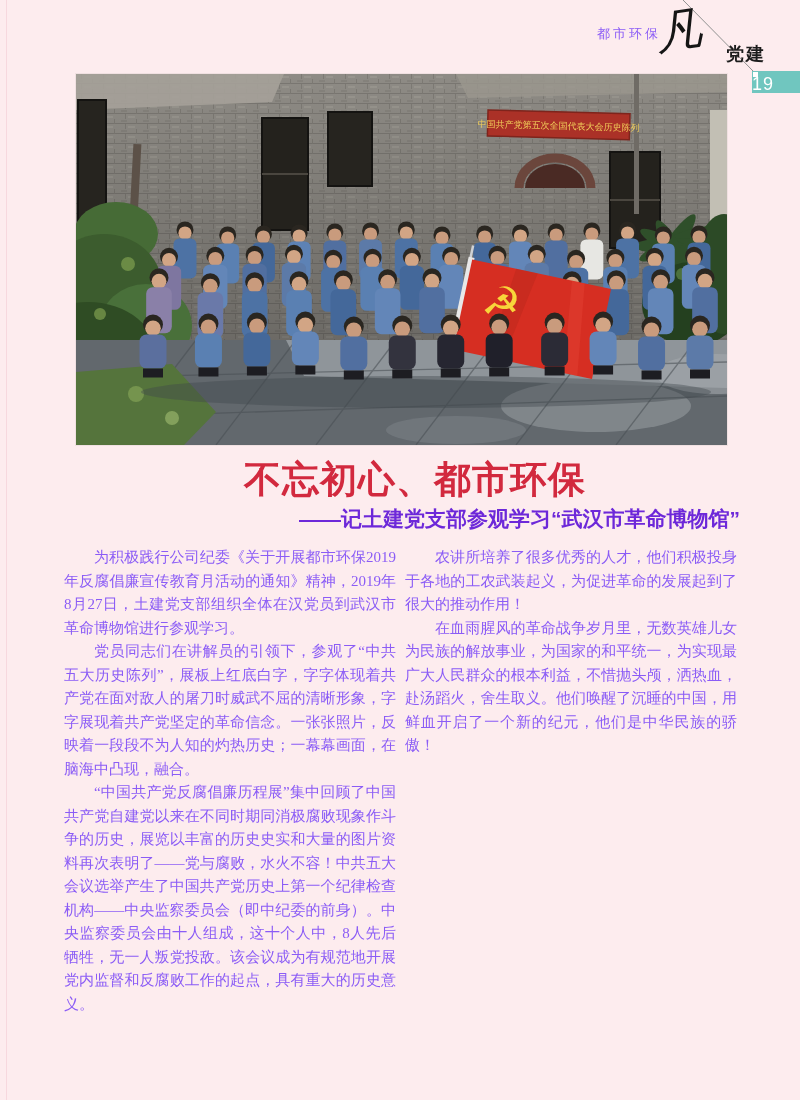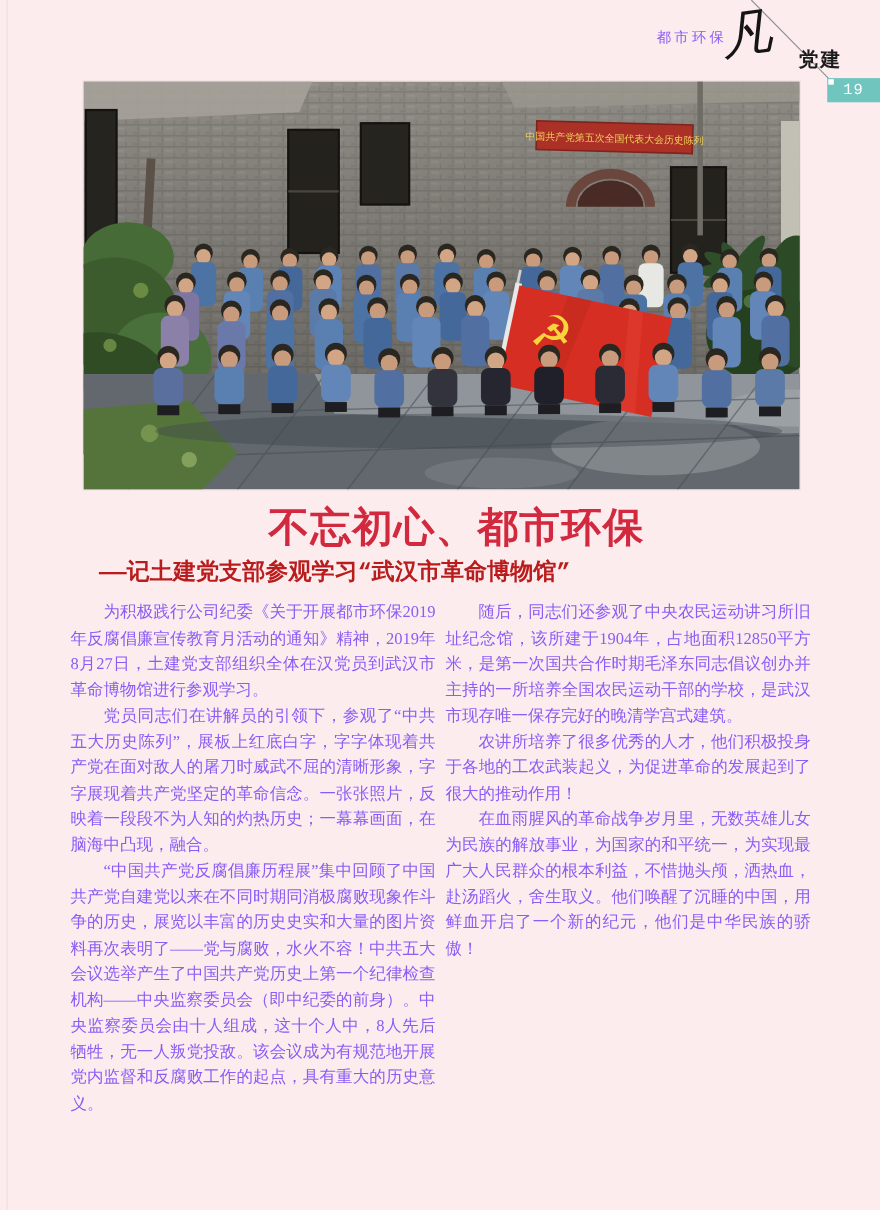--- a/index.html
+++ b/index.html
@@ -10,32 +10,32 @@
   
   .magazine-name{position:absolute;left:597px;top:25px;font-size:13px;letter-spacing:3px;
                  color:#8b5cf6;font-family:"Liberation Sans",sans-serif;}
   .calligraphy{position:absolute;left:655px;top:8px;font-size:46px;line-height:46px;color:#151515;
                font-family:"DejaVu Serif",serif;font-style:italic;transform:rotate(-8deg);}
   .section-name{position:absolute;left:726px;top:22px;font-size:18px;font-weight:bold;color:#1c1c1c;
                 font-family:"Liberation Sans",sans-serif;letter-spacing:2px;margin-top:20px;}
   .hdr-line{position:absolute;left:0;top:0;pointer-events:none;}
   .pagenum{position:absolute;left:752px;top:71px;width:48px;height:22px;background:#70c6bf;}
   .pagenum::before{content:"";position:absolute;left:1px;top:1px;width:5px;height:5px;background:#ffffff;}
-  .pagenum span{position:absolute;left:0;right:0;top:3px;text-align:center;color:#ffffff;
-                font-size:14px;font-family:Liberation Mono, monospace;letter-spacing:1px;}
+  .pagenum span{position:absolute;left:0;right:0;top:3px;text-align:left;color:#ffffff;
+                font-size:18px;font-family:Liberation Sans, sans-serif;letter-spacing:1px;}
 
   
   .photo{position:absolute;left:76px;top:74px;width:651px;height:371px;box-shadow:0 0 0 1px rgba(0,0,0,.05);}
 
   
   .title{position:absolute;left:90px;top:455px;width:650px;text-align:center;
          font-size:37px;font-weight:bold;color:#d2293e;letter-spacing:1px;}
-  .subtitle{position:absolute;left:90px;top:505px;width:650px;text-align:left;
-            font-size:21px;font-weight:bold;color:#b91c1c;
-            font-family:Liberation Mono, monospace;}
+  .subtitle{position:absolute;left:90px;top:505px;width:650px;text-align:right;
+            font-size:21px;font-weight:bold;color:#6d28d9;
+            font-family:Liberation Sans, sans-serif;}
   .columns{position:absolute;left:64px;top:546px;width:673px;}
   .col{position:absolute;top:0;width:332px;color:#8b5cf6;}
   .col-left{left:0;}
   .col-right{left:341px;}
   .para{margin:0;font-size:15px;line-height:23.5px;text-indent:2em;text-align:justify;}
   .sig{float:right;font-weight:bold;font-family:"Liberation Sans",sans-serif;text-indent:0;}
 </style>
 </head>
 <body>
 
@@ -338,19 +338,18 @@
   <div class="subtitle">——记土建党支部参观学习“武汉市革命博物馆”</div>
 
   <div class="columns">
     <div class="col col-left">
         <p class="para">为积极践行公司纪委《关于开展都市环保2019年反腐倡廉宣传教育月活动的通知》精神，2019年8月27日，土建党支部组织全体在汉党员到武汉市革命博物馆进行参观学习。</p>
         <p class="para">党员同志们在讲解员的引领下，参观了“中共五大历史陈列”，展板上红底白字，字字体现着共产党在面对敌人的屠刀时威武不屈的清晰形象，字字展现着共产党坚定的革命信念。一张张照片，反映着一段段不为人知的灼热历史；一幕幕画面，在脑海中凸现，融合。</p>
         <p class="para">“中国共产党反腐倡廉历程展”集中回顾了中国共产党自建党以来在不同时期同消极腐败现象作斗争的历史，展览以丰富的历史史实和大量的图片资料再次表明了——党与腐败，水火不容！中共五大会议选举产生了中国共产党历史上第一个纪律检查机构——中央监察委员会（即中纪委的前身）。中央监察委员会由十人组成，这十个人中，8人先后牺牲，无一人叛党投敌。该会议成为有规范地开展党内监督和反腐败工作的起点，具有重大的历史意义。</p>
       </div>
     <div class="col col-right">
       <div>
-          <p class="para">随后，同志们还参观了中央农民运动讲习所旧址纪念馆，该所建于1904年，占地面积12850平方米，是第一次国共合作时期毛泽东同志倡议创办并主持的一所培养全国农民运动干部的学校，是武汉市现存唯一保存完好的晚清学宫式建筑。</p>
           <p class="para">农讲所培养了很多优秀的人才，他们积极投身于各地的工农武装起义，为促进革命的发展起到了很大的推动作用！</p>
           <p class="para">在血雨腥风的革命战争岁月里，无数英雄儿女为民族的解放事业，为国家的和平统一，为实现最广大人民群众的根本利益，不惜抛头颅，洒热血，赴汤蹈火，舍生取义。他们唤醒了沉睡的中国，用鲜血开启了一个新的纪元，他们是中华民族的骄傲！</p>
         </div>
     </div>
   </div>
 </div>
 
 </body></html>

